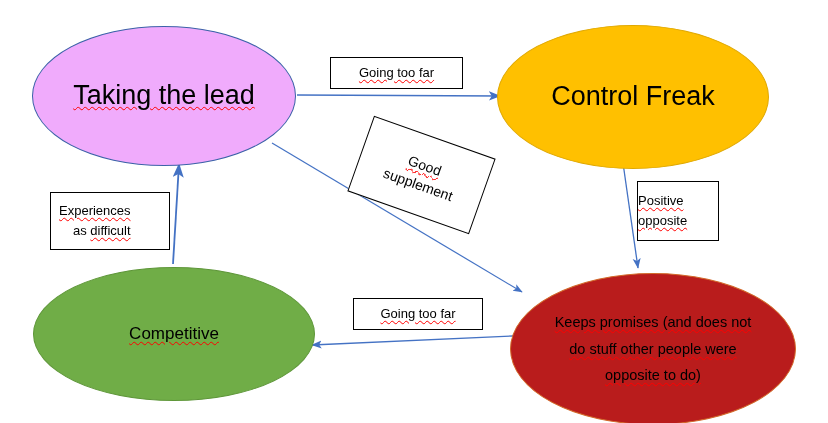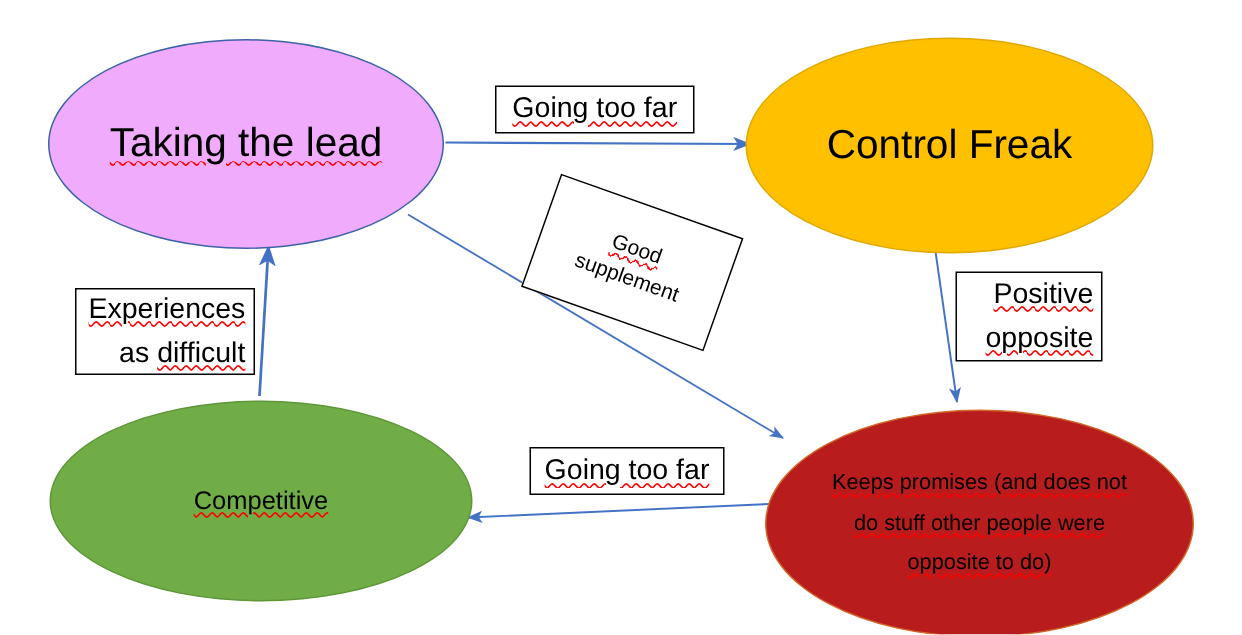--- a/index.html
+++ b/index.html
@@ -75,42 +75,42 @@
   .label-box {
     position: absolute;
     background: #ffffff;
     border: 1.2px solid #000000;
     box-sizing: border-box;
     display: flex;
     align-items: center;
     justify-content: center;
     text-align: center;
     color: #000000;
-    font-size: 19px;
+    font-size: 13px;
     line-height: 1.55;
     z-index: 3;
     white-space: pre-line;
   }
   #label-going-too-far-top {
     left: 330px; top: 57px; width: 133px; height: 32px;
   }
   #label-going-too-far-bottom {
     left: 353px; top: 298px; width: 130px; height: 32px;
   }
   #label-experiences {
     left: 50px; top: 192px; width: 120px; height: 58px;
     padding-left: 8px;
     justify-content: flex-start;
     text-align: right;
   }
   #label-positive-opposite {
-    left: 637px; top: 181px; width: 98px; height: 60px;
-    padding-left: 19px;
+    left: 637px; top: 181px; width: 82px; height: 60px;
+    padding-left: 0;
     justify-content: flex-start;
-    text-align: right;
+    text-align: left;
   }
   #label-good-supplement {
     left: 357px; top: 135px; width: 129px; height: 80px;
     transform: rotate(19.5deg);
     font-size: 14px;
     line-height: 1.45;
   }
 </style>
 </head>
 <body>

